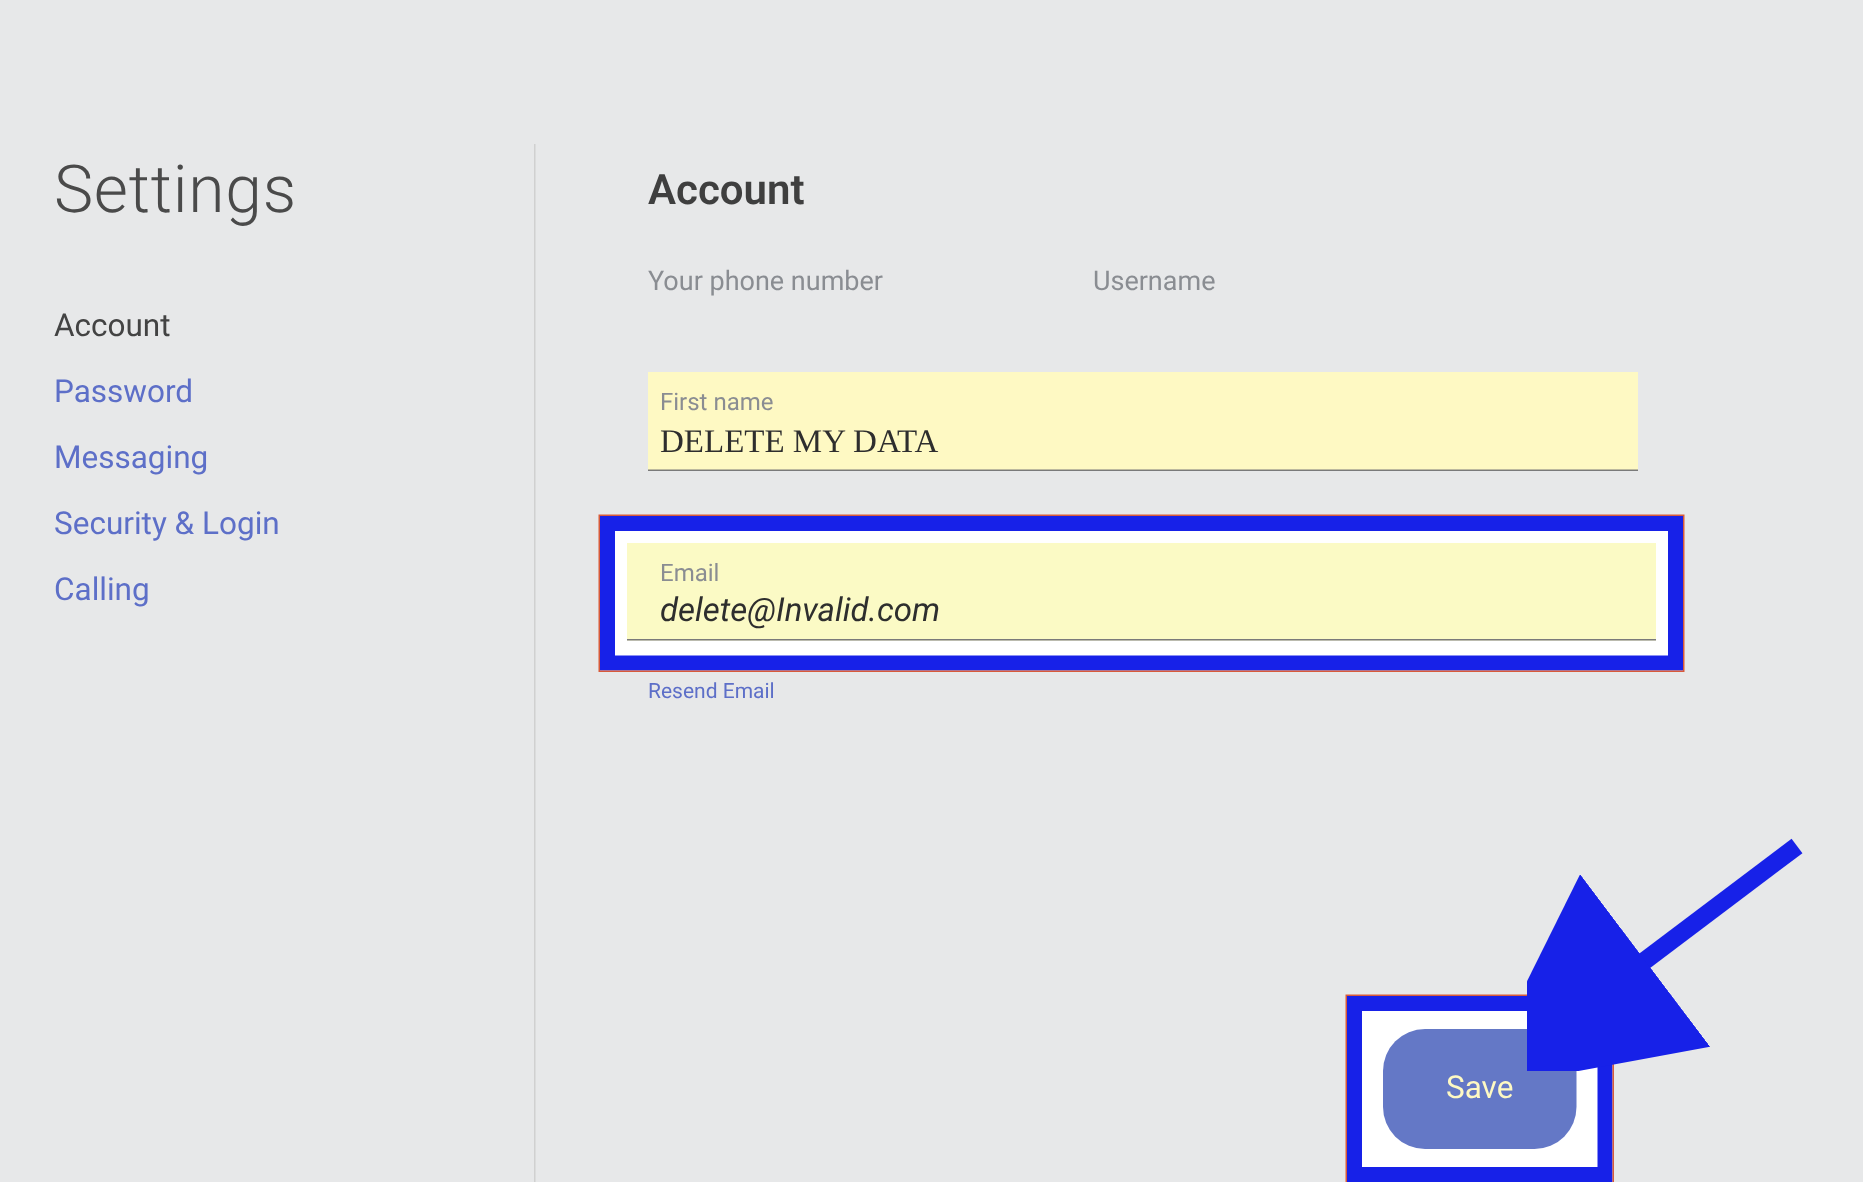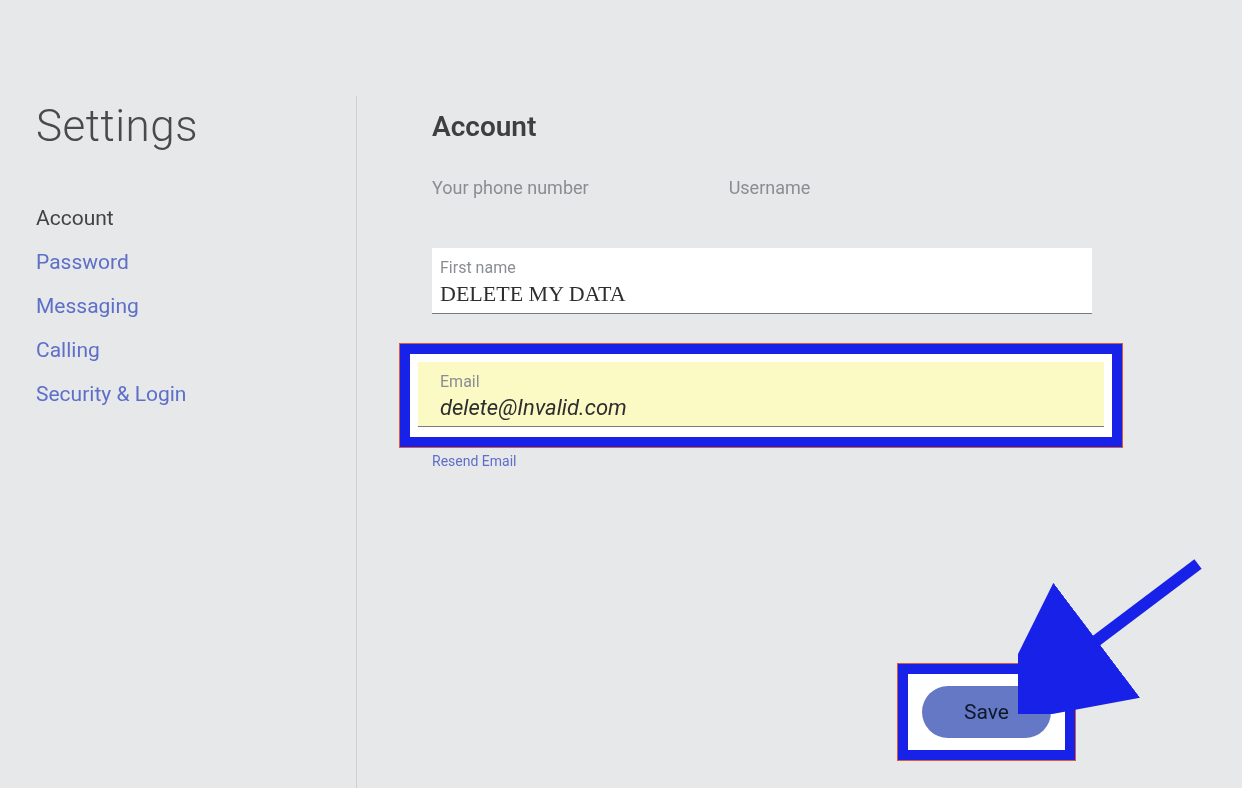--- a/index.html
+++ b/index.html
@@ -61,21 +61,21 @@
     display: flex;
     gap: 140px;
     margin-bottom: 50px;
   }
   .static-field .field-label {
     font-size: 18px;
     color: #8a8d92;
   }
 
   .field-group {
-    background: #ffffff;
+    background: #fef9c3;
     padding: 10px 6px 0 6px;
     border-bottom: 1px solid #7a7a7a;
     margin-bottom: 30px;
   }
   .field-group .field-label {
     font-size: 16px;
     color: #8a8d92;
     margin-left: 2px;
   }
   .field-group input {
@@ -137,46 +137,46 @@
     position: absolute;
     left: 898px;
     top: 664px;
     border: 10px solid #1721e8;
     outline: 1px solid #d85a3a;
     background: #ffffff;
     padding: 12px 14px;
   }
   .save-btn {
     background: #6478c6;
-    color: #0f172a;
+    color: #fef9c3;
     border: none;
     border-radius: 28px;
     font-size: 21px;
-    padding: 14px 42px;
+    padding: 28px 42px;
     cursor: pointer;
     font-family: inherit;
   }
 
   .arrow-svg {
     position: absolute;
     left: 1018px;
     top: 554px;
     pointer-events: none;
   }
 </style>
 </head>
 <body>
 
 <nav class="sidebar">
   <h1 class="sidebar-title">Settings</h1>
   <div class="sidebar-item active">Account</div>
   <div class="sidebar-item">Password</div>
   <div class="sidebar-item">Messaging</div>
+  <div class="sidebar-item">Security &amp; Login</div>
   <div class="sidebar-item">Calling</div>
-  <div class="sidebar-item">Security &amp; Login</div>
 </nav>
 
 <div class="divider"></div>
 
 <main class="main">
   <h2 class="main-title">Account</h2>
 
   <div class="two-col">
     <div class="static-field">
       <div class="field-label">Your phone number</div>

